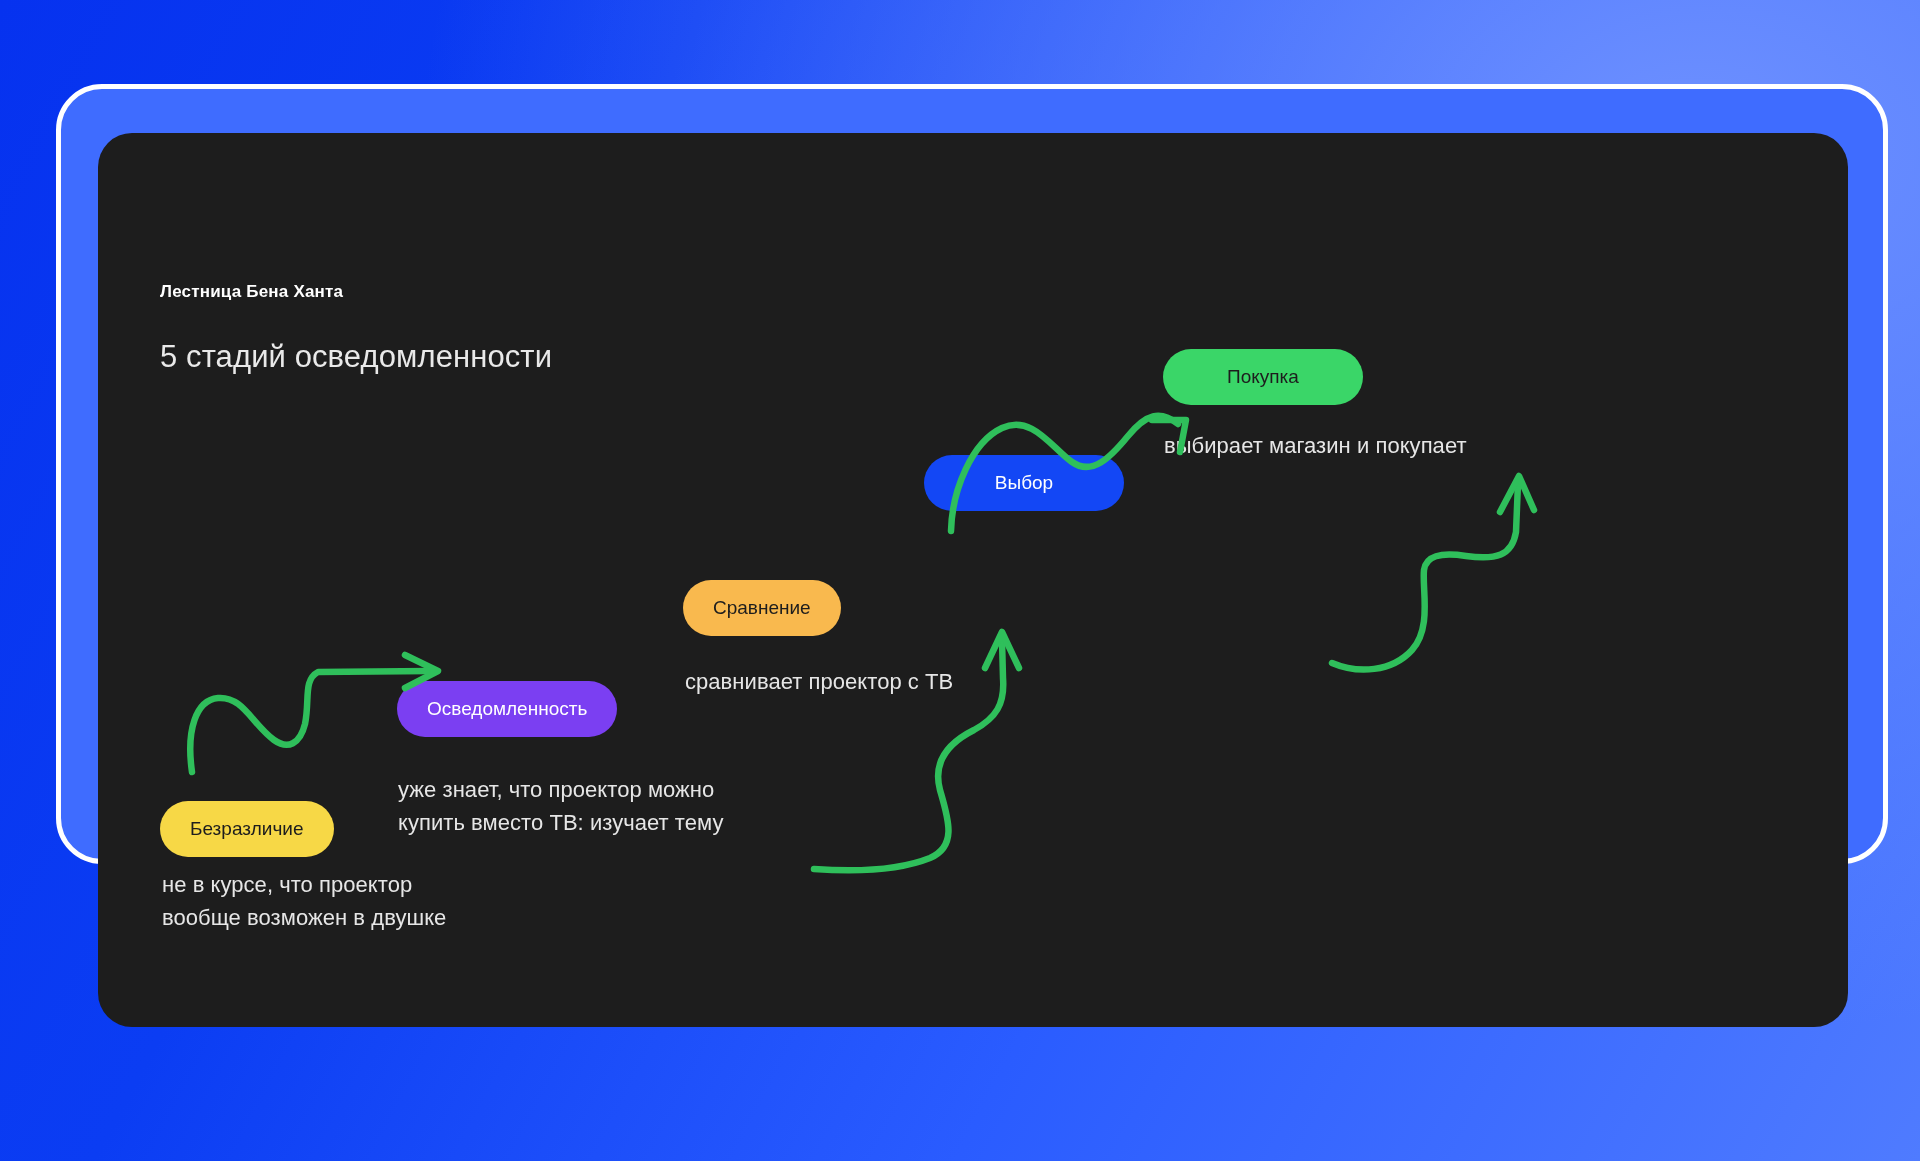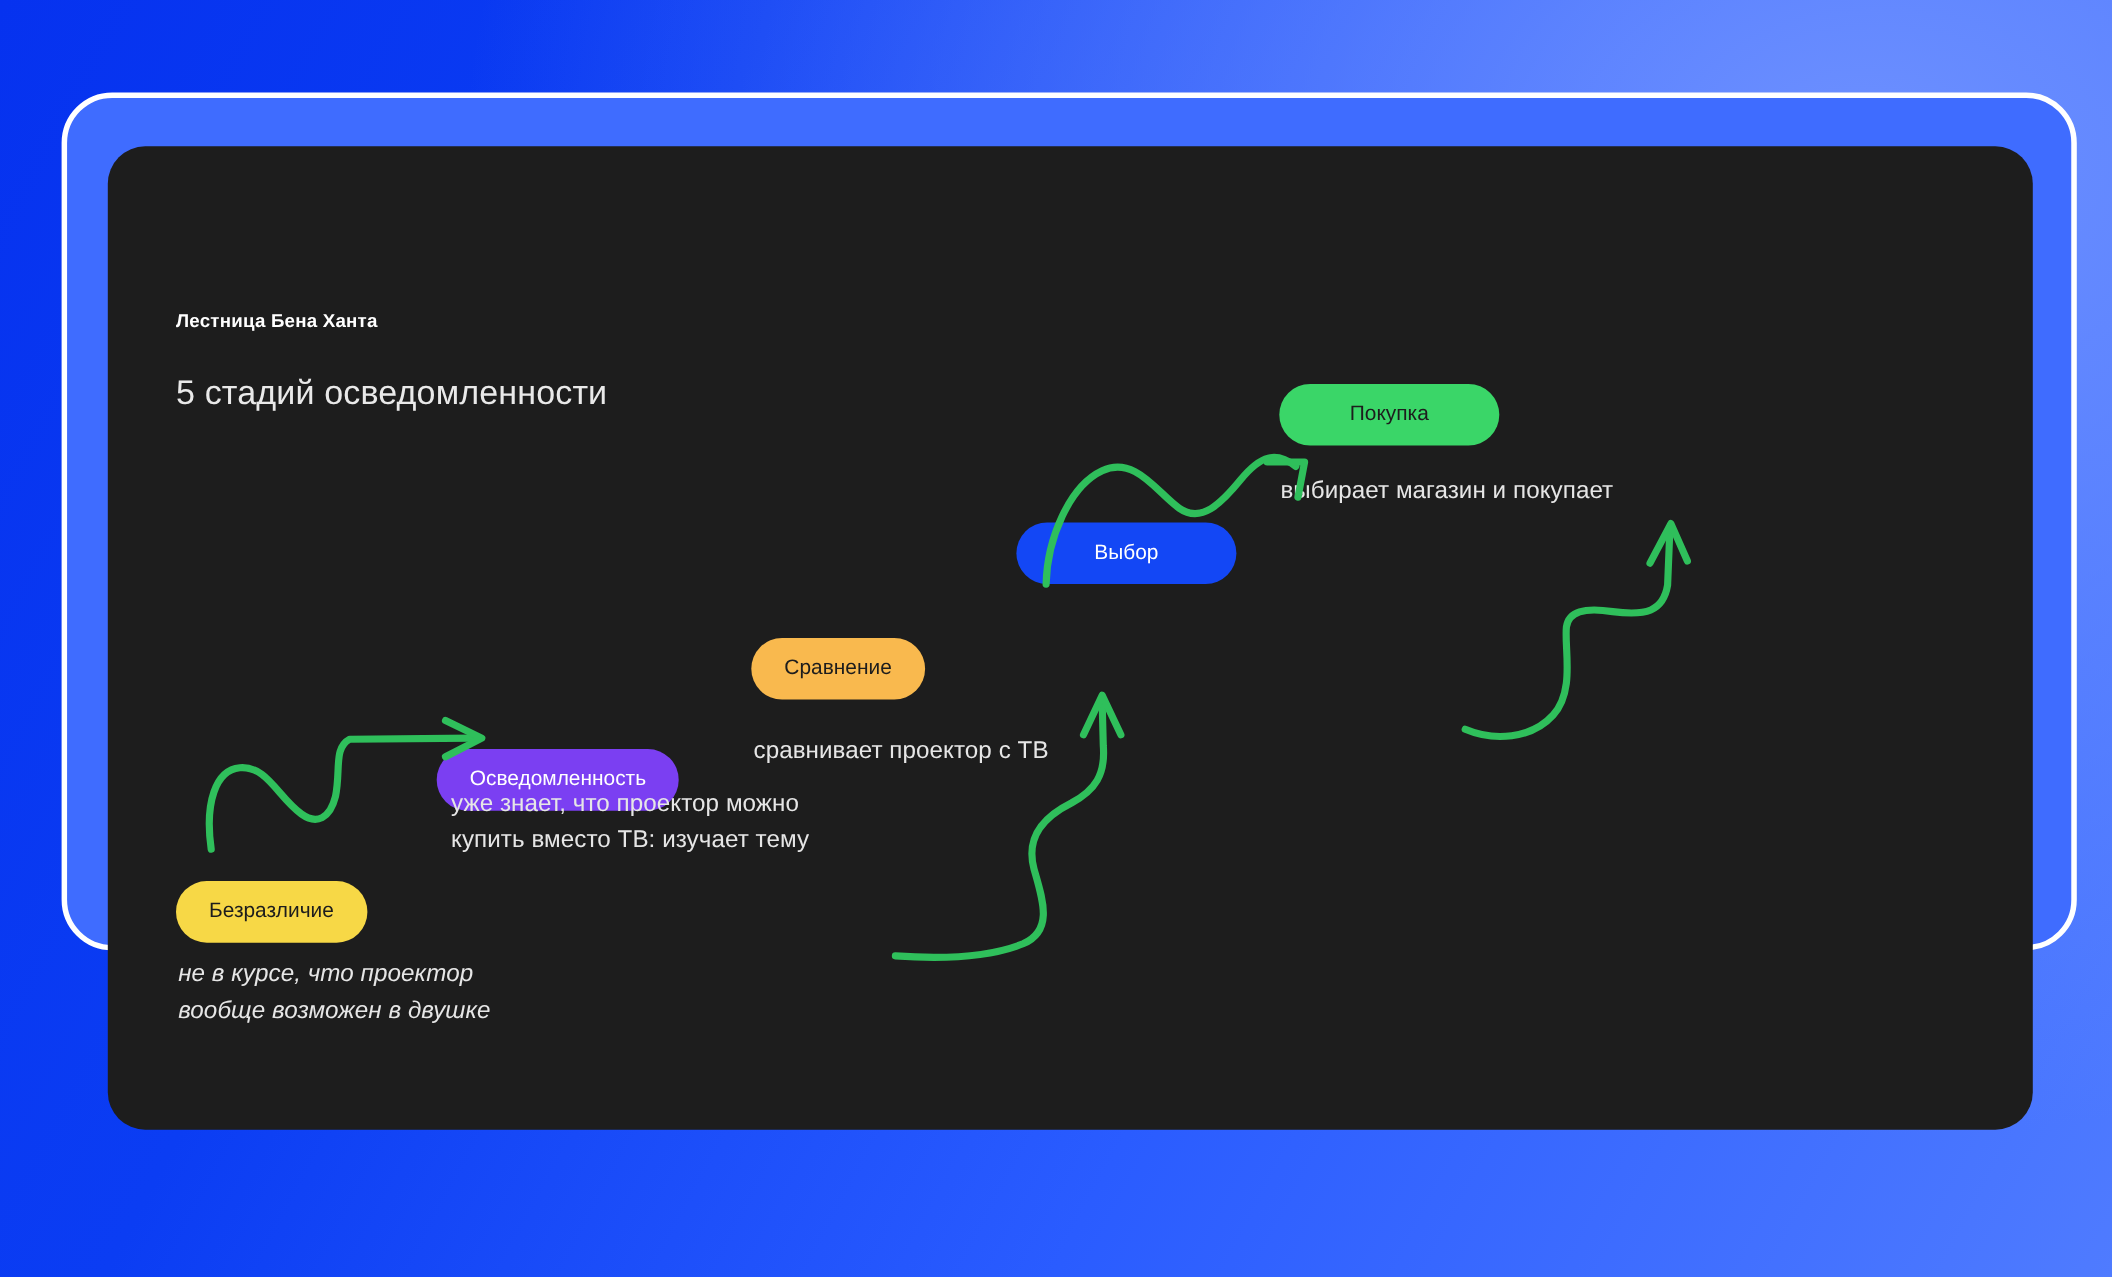--- a/index.html
+++ b/index.html
@@ -120,31 +120,31 @@
 
   <div id="frame"></div>
 
   <div id="card">
 
     <div class="heading-title" style="left:62px; top:149px;">Лестница Бена Ханта</div>
 
     <div class="heading-sub" style="left:62px; top:206px;">5 стадий осведомленности</div>
 
     <div class="pill" style="left:62px; top:668px; background:#f7d846; color:#1d1d1d;">Безразличие</div>
-    <div class="caption" style="left:64px; top:735px;font-style:italic;">не в курсе, что проектор
+    <div class="caption" style="left:64px; top:735px;">не в курсе, что проектор
 вообще возможен в двушке</div>
 
     <div class="pill" style="left:299px; top:548px; background:#7b3ff2; color:#ffffff;">Осведомленность</div>
-    <div class="caption" style="left:300px; top:580px;margin-left:12px;">уже знает, что проектор можно
+    <div class="caption" style="left:300px; top:640px;">уже знает, что проектор можно
 купить вместо ТВ: изучает тему</div>
 
     <div class="pill" style="left:585px; top:447px; background:#f9b94e; color:#1d1d1d;">Сравнение</div>
     <div class="caption" style="left:587px; top:532px;">сравнивает проектор с ТВ</div>
 
-    <div class="pill" style="left:826px; top:342px; background:#1347f5; color:#ffffff; min-width:200px;">Выбор</div>
+    <div class="pill" style="left:826px; top:322px; background:#1347f5; color:#ffffff; min-width:200px;">Выбор</div>
 
     <div class="pill" style="left:1065px; top:216px; background:#3ad668; color:#1d1d1d; min-width:200px;">Покупка</div>
     <div class="caption" style="left:1066px; top:296px;">выбирает магазин и покупает</div>
 
   </div>
 
   <svg id="arrows" viewBox="0 0 1920 1161">
 
     <g>
       <path d="M 192 772

